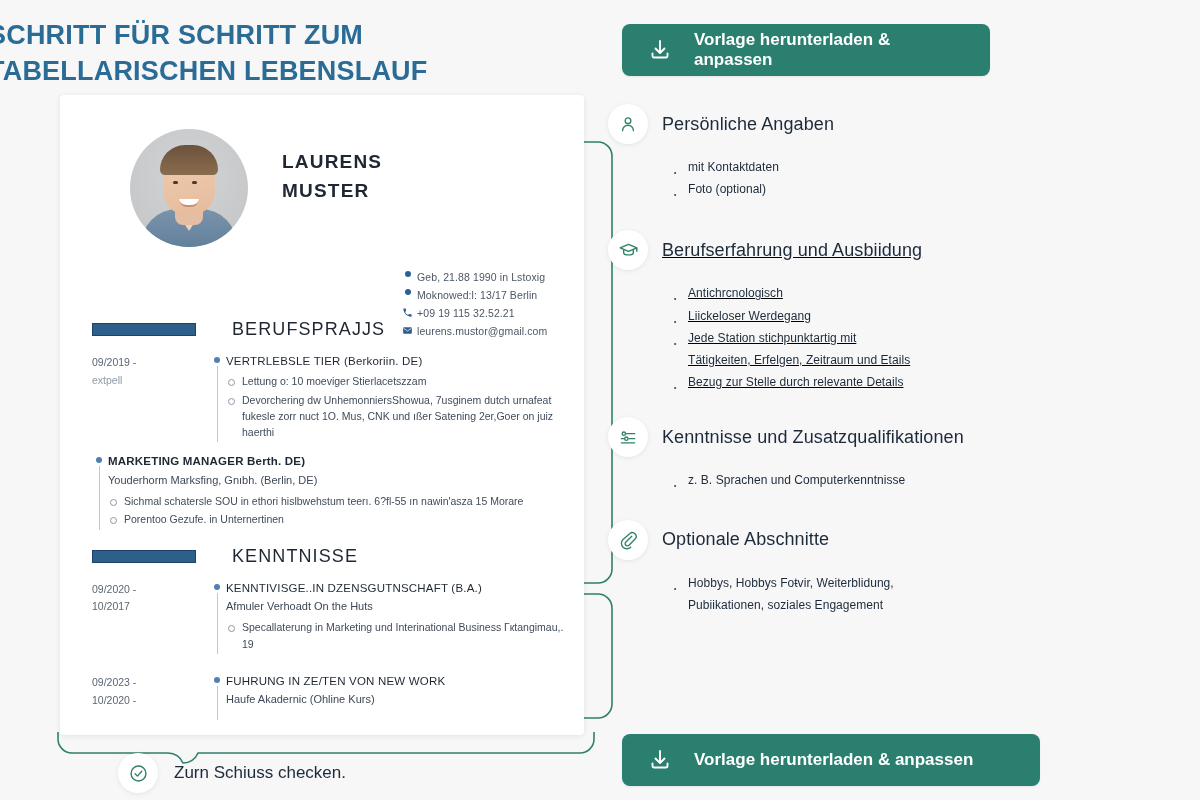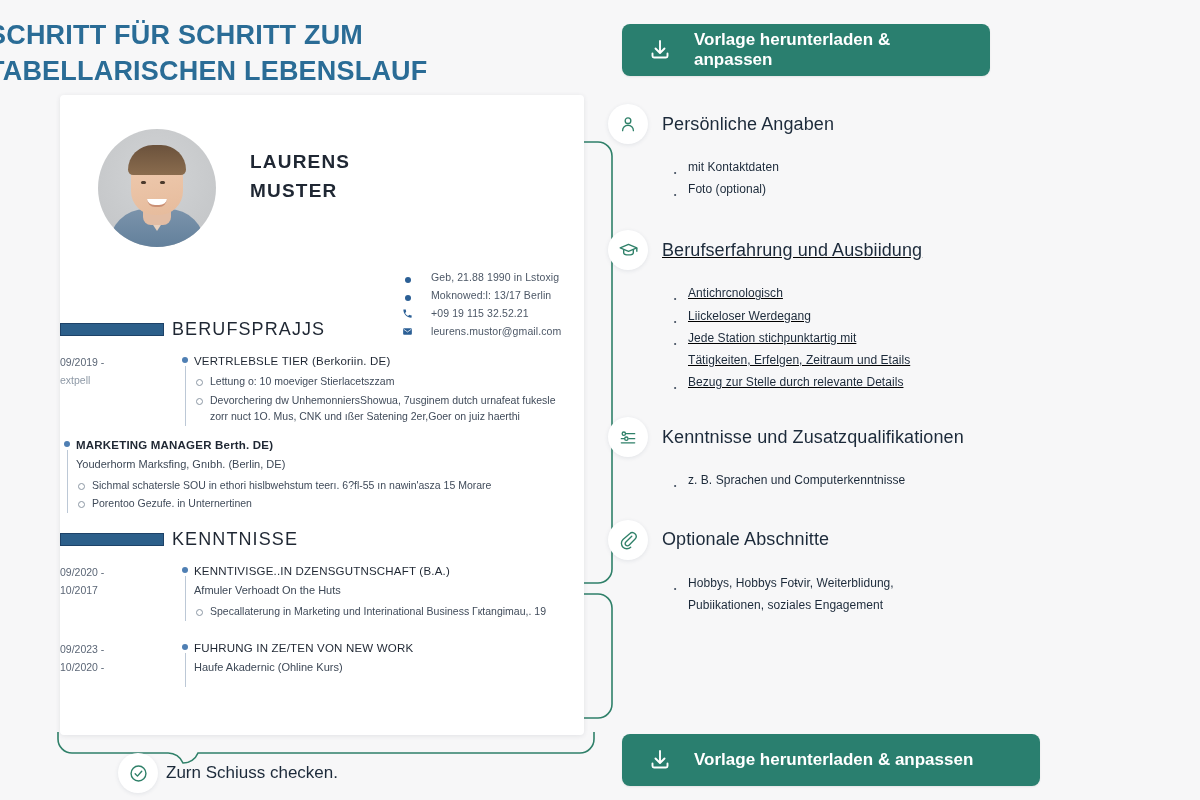--- a/index.html
+++ b/index.html
@@ -45,20 +45,21 @@
 
   
   .cv-card {
     position: absolute;
     left: 60px; top: 95px;
     width: 524px; height: 640px;
     background: #ffffff;
     border-radius: 4px;
     box-shadow: 0 1px 5px rgba(40,50,70,.10);
     overflow: hidden;
+    padding-left: 32px;
   }
   .cv-head { display: flex; align-items: flex-start; padding: 34px 0 0 38px; }
   .avatar {
     width: 118px; height: 118px; border-radius: 50%;
     flex: 0 0 auto;
     background: radial-gradient(circle at 50% 40%, #d2d4d6 0%, #c6c8ca 70%, #bfc1c3 100%);
     position: relative; overflow: hidden;
   }
   .av-shirt {
     position: absolute; left: 50%; bottom: -6px; transform: translateX(-50%);
@@ -95,35 +96,35 @@
   .cv-name {
     margin-left: 34px; margin-top: 18px;
     font-size: 19px; font-weight: 600; letter-spacing: 1.2px;
     color: #1f2733; line-height: 1.55;
   }
   .cv-contact {
     position: absolute; left: 342px; top: 176px;
     display: flex; flex-direction: column; gap: 6px;
   }
   .cv-contact-row {
-    display: flex; align-items: flex-end; gap: 18px;
+    display: flex; align-items: flex-start; gap: 4px;
     font-size: 10.5px; color: #4c5766; letter-spacing: .1px;
   }
   .ct-ico { width: 11px; height: 11px; flex: 0 0 auto; color: #2b5f95; }
   .ct-dot { width: 6px; height: 6px; border-radius: 50%; background: #2b5f95; margin: 0 2.5px; }
 
   
   .cv-section { margin-top: 20px; }
   .sec-head { display: flex; align-items: center; padding-left: 0; }
   .sec-bar {
     width: 104px; height: 13px; margin-left: 0;
     background: #2c5f8a; border: 1.5px solid #1d4268;
   }
   .sec-title {
-    margin-left: 8px; font-size: 18px; letter-spacing: 1.1px;
+    margin-left: 36px; font-size: 18px; letter-spacing: 1.1px;
     color: #1f2733; font-weight: 400;
   }
 
   .entry { display: flex; margin-top: 12px; }
   .entry-date {
     width: 118px; flex: 0 0 auto; padding-right: 14px;
     font-size: 10.5px; color: #5b6676; line-height: 1.7; padding-top: 2px;
   }
   .entry-date .muted { color: #8e99a6; }
   .entry-rail { position: relative; width: 16px; flex: 0 0 auto; }
@@ -171,21 +172,21 @@
   }
   .r-list li::before {
     content: "·"; position: absolute; left: 2px; top: -2px;
     font-size: 19px; color: #55606f;
   }
   .r-list li .cont { display: block; padding-left: 0; }
 
   
   .check-row {
     position: absolute; left: 118px; top: 753px;
-    display: flex; align-items: center; gap: 8px; text-align: right;
+    display: flex; align-items: center; gap: 16px; text-align: right;
   }
   .check-ico {
     width: 40px; height: 40px; border-radius: 50%;
     background: #ffffff; box-shadow: 0 1px 4px rgba(40,60,90,.10);
     display: flex; align-items: center; justify-content: center; color: #2f8069;
   }
   .check-label { font-size: 17px; color: #1c2a3a; }
 </style>
 </head>
 <body>

